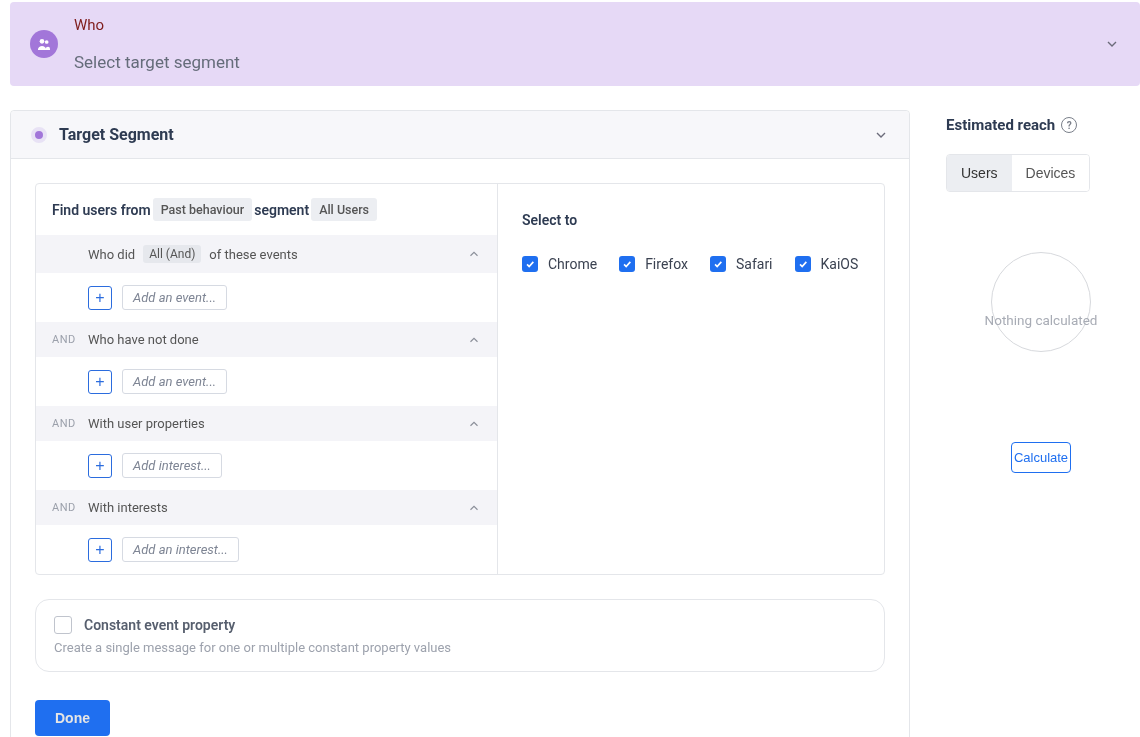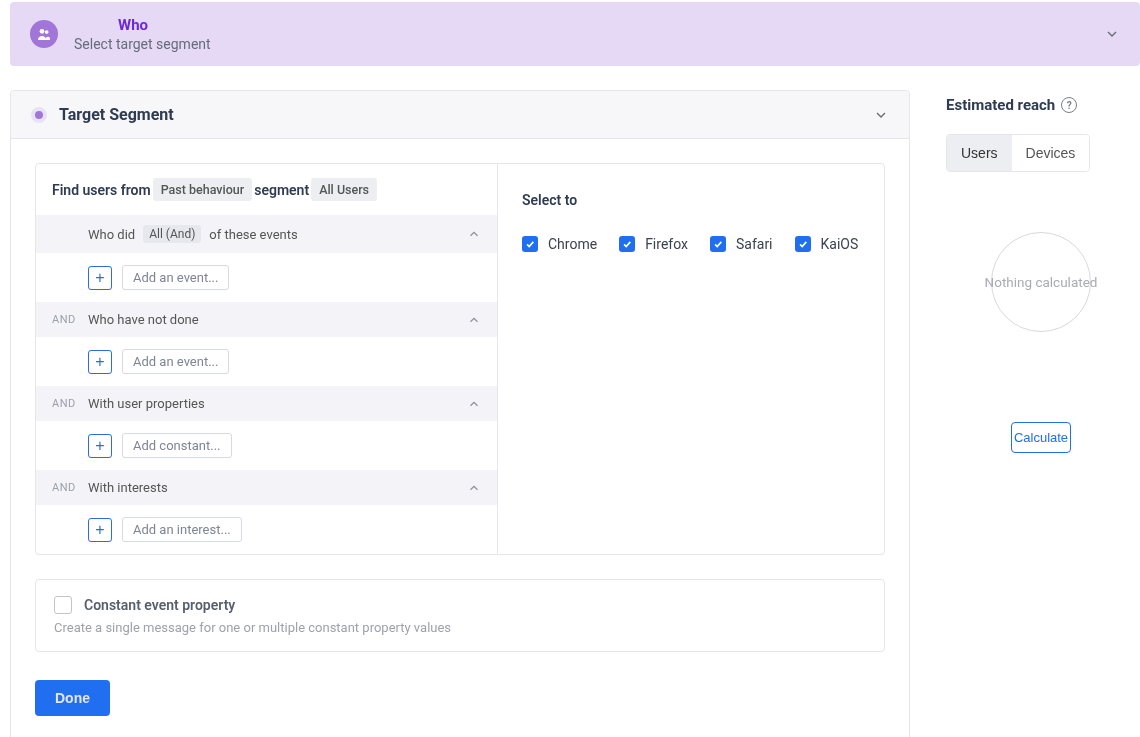--- a/index.html
+++ b/index.html
@@ -1,22 +1,22 @@
 <!DOCTYPE html>
 <html><head>
 <meta charset="utf-8">
 <style>
 * { box-sizing: border-box; margin: 0; padding: 0; }
 body { font-family: -apple-system, BlinkMacSystemFont, "Segoe UI", Roboto, Helvetica, Arial, sans-serif; background: #fff; color: #333; font-size: 14px; }
 .container { width: 1140px; height: 737px; position: relative; padding-left: 10px; padding-top: 2px; }
 .who-banner { background: #e6d9f6; border-radius: 4px; display: flex; align-items: center; padding: 14px 20px; position: relative; margin-bottom: 24px; }
 .who-icon { width: 28px; height: 28px; border-radius: 50%; background: #a276d9; display: flex; align-items: center; justify-content: center; margin-right: 16px; }
 .who-icon svg { width: 16px; height: 16px; }
-.who-text .title { font-weight: 700; font-size: 15px; color: #6d28d9; margin-left: 44px; }
-.who-text .subtitle { font-size: 14px; color: #656c7a; margin-top: 2px; }
+.who-text .title { font-weight: 400; font-size: 15px; color: #7f1d1d; }
+.who-text .subtitle { font-size: 17px; color: #656c7a; margin-top: 18px; }
 .banner-chevron { margin-left: auto; color: #6b6b7a; }
 
 .main-row { display: flex; gap: 24px; }
 .left-col { flex: 0 0 900px; }
 .right-col { flex: 1; padding: 0 4px 0 12px; }
 
 .card { border: 1px solid #e4e6ea; border-radius: 4px; background: #fff; }
 
 .segment-header { display: flex; align-items: center; padding: 14px 20px; background: #f7f7fa; border-bottom: 1px solid #e4e6ea; border-top-left-radius: 4px; border-top-right-radius: 4px; }
 .segment-dot { width: 16px; height: 16px; border-radius: 50%; border: 4px solid #e8e2f5; background: #a276d9; margin-right: 12px; }
@@ -33,45 +33,45 @@
 .chip { display: inline-block; background: #eceef2; padding: 4px 8px; font-size: 12.5px; font-weight: 500; color: #555; border-radius: 3px; }
 
 .cond-header { background: #f4f4f8; padding: 10px 16px; display: flex; align-items: center; gap: 8px; font-size: 13px; color: #5a5f6a; position: relative; }
 .cond-header .and-label { font-size: 11px; color: #9ba0ab; letter-spacing: 0.5px; min-width: 28px; text-align: left; }
 .cond-header .text { color: #555; }
 .cond-header .inline-chip { background: #e6e8ed; padding: 2px 6px; border-radius: 3px; font-size: 12px; color: #555; }
 .cond-header .chev { margin-left: auto; color: #8b8f99; }
 
 .cond-body { padding: 12px 16px 12px 52px; display: flex; align-items: center; gap: 10px; }
 .plus-btn { width: 24px; height: 24px; border: 1px solid #2b6cde; border-radius: 3px; background: #fff; color: #2b6cde; font-size: 16px; line-height: 1; display: flex; align-items: center; justify-content: center; cursor: pointer; }
-.add-pill { border: 1px solid #d6dae2; border-radius: 3px; padding: 4px 10px; font-size: 13px; color: #7e8594; background: #fff; cursor: pointer; }
+.add-pill { border: 1px solid #d6dae2; border-radius: 3px; padding: 4px 10px; font-size: 13px; font-style: italic; color: #7e8594; background: #fff; cursor: pointer; }
 
 .deliver-title { font-weight: 600; font-size: 14px; color: #2e3b52; margin-bottom: 28px; }
 .devices-label { font-weight: 600; font-size: 14px; color: #2e3b52; margin-bottom: 14px; }
 .devices-row { display: flex; gap: 22px; align-items: flex-start; flex-wrap: wrap; }
 .dev-item { display: flex; align-items: center; gap: 10px; color: #3b4251; font-size: 14px; }
 .chk { width: 16px; height: 16px; border-radius: 3px; background: #1f6ff0; display: flex; align-items: center; justify-content: center; }
 .chk svg { width: 10px; height: 10px; }
 
-.const-block { border: 1px solid #e4e6ea; border-radius: 4px; padding: 16px 18px; margin-top: 24px; }
+.const-block { border: 1px solid #e4e6ea; border-radius: 14px; padding: 16px 18px; margin-top: 24px; }
 .const-row1 { display: flex; align-items: center; gap: 12px; }
 .const-chk { width: 18px; height: 18px; border: 1.5px solid #c0c4cd; border-radius: 3px; background: #fff; }
 .const-title { font-weight: 600; font-size: 14px; color: #575f6e; }
 .const-sub { font-size: 13px; color: #9da2ad; margin-top: 6px; }
 
 .done-btn { margin-top: 28px; background: #1f6ff0; color: #e5e5e5; border: none; padding: 10px 20px; border-radius: 4px; font-size: 14px; font-weight: 700; cursor: pointer; }
 
 .reach-title { font-weight: 700; font-size: 15px; color: #2e3b52; display: flex; align-items: center; gap: 6px; margin-top: 6px; margin-bottom: 20px; }
 .help-icon { width: 16px; height: 16px; border: 1.5px solid #7a7f8a; border-radius: 50%; display: inline-flex; align-items: center; justify-content: center; font-size: 10px; color: #7a7f8a; }
 .tab-group { display: inline-flex; border: 1px solid #e4e6ea; border-radius: 4px; overflow: hidden; margin-bottom: 60px; }
 .tab { padding: 10px 14px; font-size: 14px; color: #555; background: #fff; border: none; cursor: pointer; }
 .tab.active { background: #eceef2; color: #333; }
 .reach-circle { width: 100px; height: 100px; border: 1px solid #d7d9dd; border-radius: 50%; margin: 0 auto; position: relative; }
 .reach-empty-wrap { position: relative; margin: 0 auto; width: 140px; text-align: center; }
-.reach-empty-text { position: absolute; top: 42px; left: 50%; transform: translateX(-50%); font-size: 13.5px; color: #a8acb5; white-space: nowrap; }
+.reach-empty-text { position: absolute; top: 60px; left: 50%; transform: translateX(-50%); font-size: 13.5px; color: #a8acb5; white-space: nowrap; }
 .calc-btn { display: block; margin: 90px auto 0 auto; background: #fff; border: 1px solid #1f6ff0; color: #1f6ff0; padding: 7px 2px; border-radius: 4px; font-size: 13px; cursor: pointer; }
 
 svg { display: block; }
 </style>
 </head>
 <body>
 
 <div class="container">
 
   <div class="who-banner">
@@ -154,21 +154,21 @@
                 <span class="and-label">AND</span>
                 <span class="text">With user properties</span>
                 <span class="chev">
                     <svg width="14" height="14" viewBox="0 0 24 24" fill="none" stroke="currentColor" stroke-width="2">
                       <polyline points="18 15 12 9 6 15"></polyline>
                     </svg>
                   </span>
               </div>
               <div class="cond-body">
                 <button class="plus-btn">+</button>
-                <span class="add-pill">Add constant...</span>
+                <span class="add-pill">Add interest...</span>
               </div>
 
               <div class="cond-header">
                 <span class="and-label">AND</span>
                 <span class="text">With interests</span>
                 <span class="chev">
                     <svg width="14" height="14" viewBox="0 0 24 24" fill="none" stroke="currentColor" stroke-width="2">
                       <polyline points="18 15 12 9 6 15"></polyline>
                     </svg>
                   </span>

